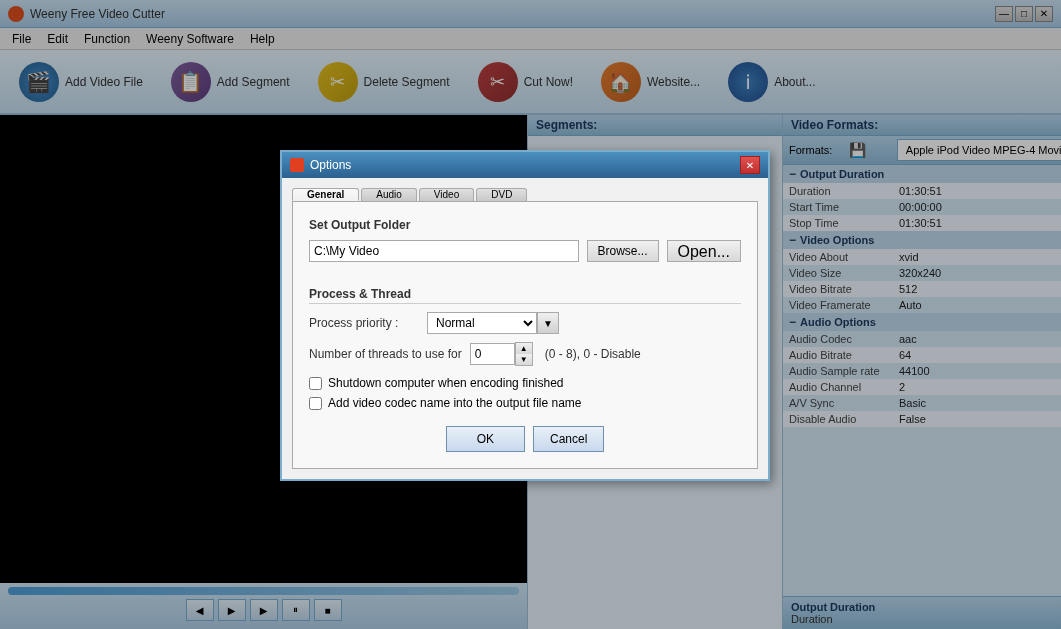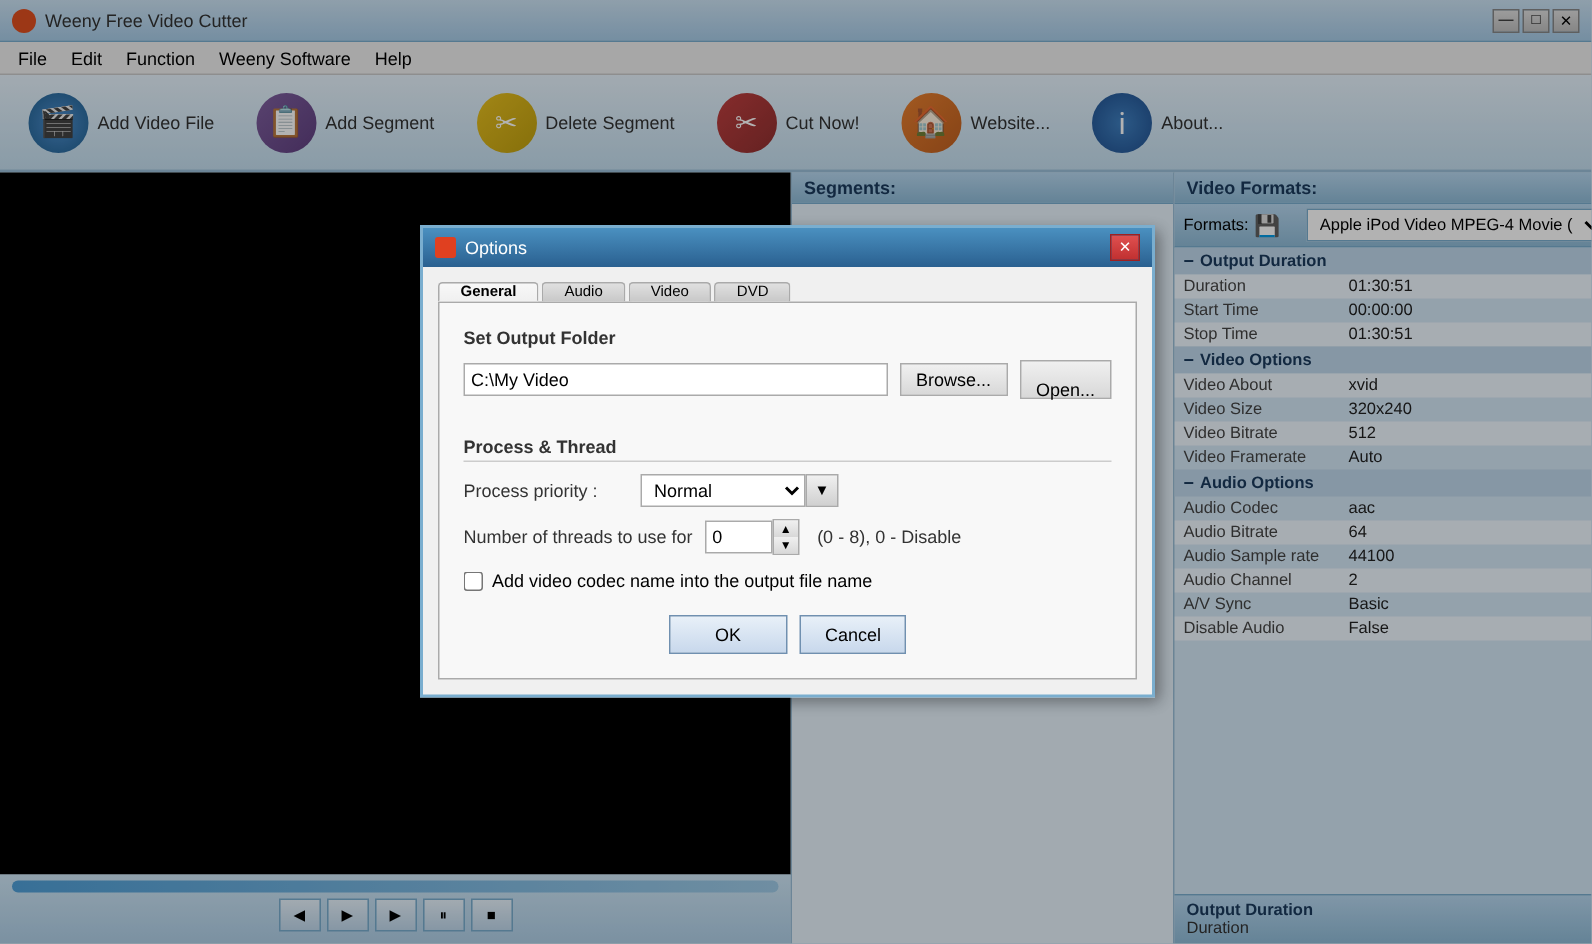--- a/index.html
+++ b/index.html
@@ -34,21 +34,21 @@
     .source-panel { flex: 1; min-width: 0; display: flex; flex-direction: column; border-right: 1px solid #9bbfd8; }
     .panel-header { background: linear-gradient(to bottom, #b8d8f0, #90bcd8); padding: 3px 8px; font-size: 12px; font-weight: bold; color: #1a3a5c; border-bottom: 1px solid #7aaecf; }
     .video-area { background: #000; flex: 1; }
     .ctrl-btn { width: 28px; height: 22px; background: linear-gradient(to bottom, #e8f4fd, #c0d8ec); border: 1px solid #7aaecf; cursor: pointer; display: flex; align-items: center; justify-content: center; font-size: 10px; }
 
     
     .segments-panel { width: 255px; display: flex; flex-direction: column; border-right: 1px solid #9bbfd8; }
 
     
     .formats-panel { width: 278px; display: flex; flex-direction: column; }
-    .formats-toolbar { background: linear-gradient(to bottom, #b8d8f0, #90bcd8); padding: 3px 6px; display: flex; align-items: center; gap: 4px; border-bottom: 1px solid #7aaecf; }
+    .formats-toolbar { background: linear-gradient(to bottom, #b8d8f0, #90bcd8); padding: 3px 6px; display: flex; align-items: center; gap: 17px; border-bottom: 1px solid #7aaecf; }
     .formats-dropdown { flex: 1; height: 22px; border: 1px solid #7aaecf; background: white; font-size: 11px; padding: 0 4px; margin-left: 13px; }
     .format-row { display: flex; padding: 2px 6px; font-size: 11px; }
     .format-row:nth-child(even):not(.header-row) { background: #f0f8ff; }
     .format-label { color: #444; min-width: 110px; }
     .format-value { color: #222; }
     .section-header { background: #c0d8ec; padding: 2px 6px; font-size: 11px; font-weight: bold; color: #1a3a5c; display: flex; align-items: center; gap: 4px; }
     .section-header::before { content: '−'; font-size: 12px; }
 
     
     .modal-overlay { position: fixed; top: 0; left: 0; width: 100%; height: 100%; background: rgba(0,0,0,0.3); z-index: 100; }
@@ -63,21 +63,21 @@
     .tab { padding: 0 14px; border: 1px solid #aaa; background: linear-gradient(to bottom, #e0e0e0, #c8c8c8); cursor: pointer; font-size: 10px; border-bottom: none; border-radius: 3px 3px 0 0; }
     .tab.active { background: linear-gradient(to bottom, #f8f8f8, #f0f0f0); border-bottom: 1px solid #f0f0f0; font-weight: bold; }
     .tab-content { border: 1px solid #aaa; background: #f8f8f8; padding: 16px; }
 
     
     .form-section-title { font-size: 12px; font-weight: bold; color: #333; margin-bottom: 8px; }
     .form-row { display: flex; align-items: center; gap: 8px; margin-bottom: 8px; }
     .form-label { font-size: 12px; color: #333; min-width: 110px; }
     .text-input { flex: 1; height: 22px; border: 1px solid #aaa; background: white; padding: 0 4px; font-size: 12px; }
     .browse-btn { padding: 2px 10px; height: 22px; border: 1px solid #aaa; background: linear-gradient(to bottom, #f0f0f0, #d8d8d8); cursor: pointer; font-size: 12px; }
-    .open-btn { padding: 12px 10px; height: 22px; border: 1px solid #aaa; background: linear-gradient(to bottom, #f0f0f0, #d8d8d8); cursor: pointer; font-size: 12px; }
+    .open-btn { padding: 2px 10px; height: 22px; border: 1px solid #aaa; background: linear-gradient(to bottom, #f0f0f0, #d8d8d8); cursor: pointer; font-size: 16px; }
 
     .section-divider { font-size: 12px; font-weight: bold; color: #333; margin: 25px 0 8px 0; border-bottom: 1px solid #ccc; padding-bottom: 2px; }
 
     .priority-select { width: 110px; height: 22px; border: 1px solid #aaa; background: white; font-size: 12px; padding: 0 4px; }
     .dropdown-arrow { width: 22px; height: 22px; border: 1px solid #aaa; background: linear-gradient(to bottom, #f0f0f0, #d0d0d0); display: flex; align-items: center; justify-content: center; cursor: pointer; font-size: 10px; }
 
     .number-input { width: 45px; height: 22px; border: 1px solid #aaa; background: white; padding: 0 4px; font-size: 12px; }
     .spinner { display: flex; flex-direction: column; border: 1px solid #aaa; }
     .spinner-up, .spinner-down { width: 16px; height: 11px; background: linear-gradient(to bottom, #f0f0f0, #d8d8d8); border: none; cursor: pointer; display: flex; align-items: center; justify-content: center; font-size: 8px; }
 
@@ -293,20 +293,24 @@
               <button class="spinner-up">▲</button>
               <button class="spinner-down">▼</button>
             </div>
           </div>
           <span style="font-size:12px; color:#333; margin-left:4px;">(0 - 8),  0 - Disable</span>
         </div>
 
         <div style="margin-top:10px;">
           <div class="checkbox-row">
             <input type="checkbox" class="checkbox" style="">
+            <span>Shutdown computer when encoding finished</span>
+          </div>
+          <div class="checkbox-row">
+            <input type="checkbox" class="checkbox" style="">
             <span>Add video codec name into the output file name</span>
           </div>
         </div>
 
         <div class="modal-footer">
           <button class="ok-btn">OK</button>
           <button class="cancel-btn">Cancel</button>
         </div>
       </div>
     </div>

